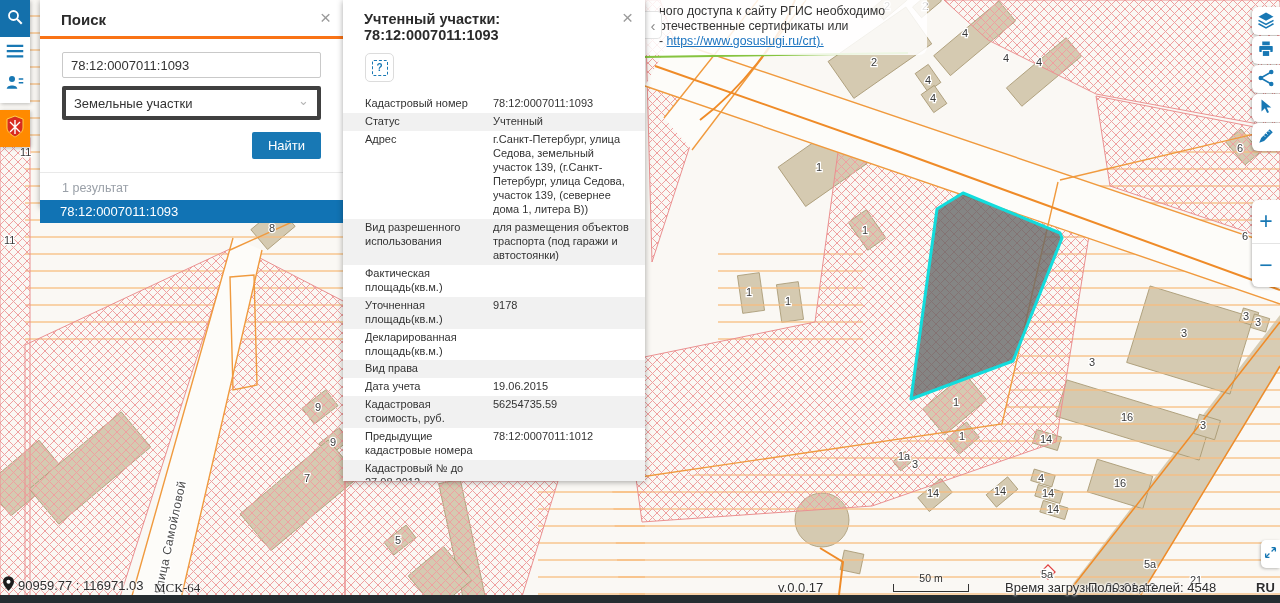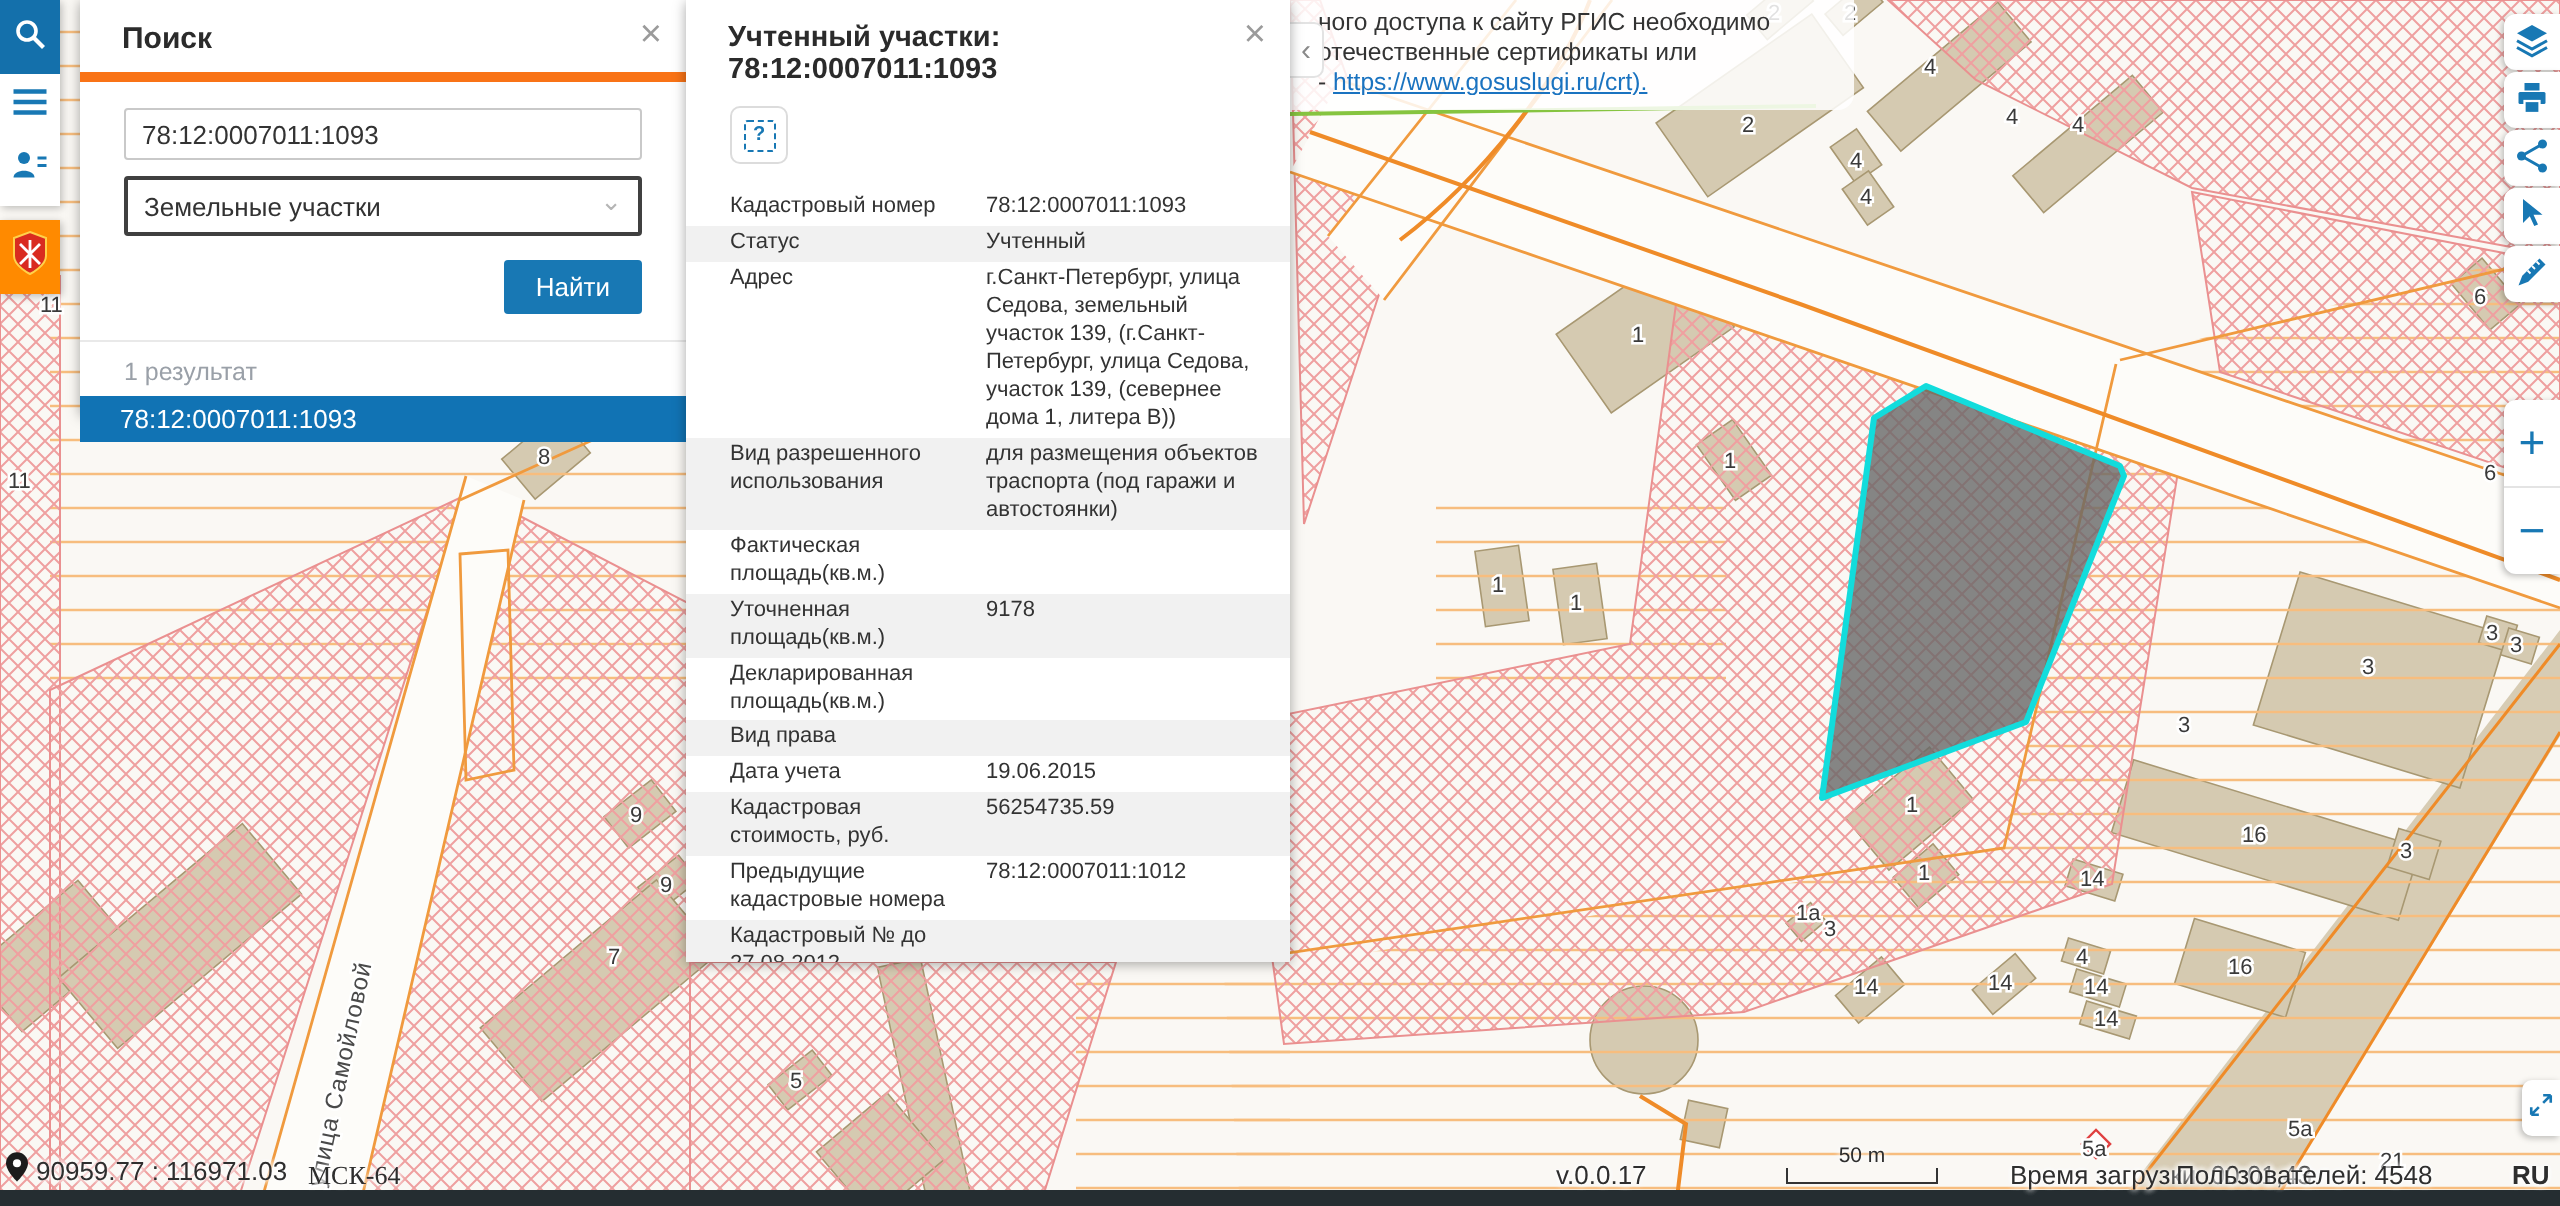--- a/index.html
+++ b/index.html
@@ -12,25 +12,25 @@
   #map-labels text{font-size:11px;fill:#3a3a3a;paint-order:stroke;stroke:#ffffff;stroke-width:2.5px;}
   #map-labels text.street{font-size:12px;fill:#4a4a4a;letter-spacing:.5px;}
 
   
   .panel{position:absolute;background:#fff;box-shadow:0 1px 6px rgba(0,0,0,.35);z-index:3;}
   .panel-header{position:relative;padding:11px 34px 8px 21px;font-size:15px;font-weight:bold;color:#2b2b2b;}
   .close-x{position:absolute;right:12px;top:8px;font-size:19px;color:#9b9b9b;cursor:pointer;line-height:1;}
 
   
   #search-panel{left:40px;top:0;width:303px;height:207px;}
-  #search-panel .panel-header{border-bottom:5px solid #f97316;}
+  #search-panel .panel-header{border-bottom:3px solid #f97316;}
   .search-input{display:block;margin:13px 22px 0;width:calc(100% - 44px);box-sizing:border-box;
     height:26px;border:1px solid #c9c9c9;border-radius:2px;padding:0 8px;font-size:13px;color:#333;
     font-family:"Liberation Sans",sans-serif;background:#fff;}
-  .select-box{position:relative;margin:8px 22px 0;height:26px;border:2px solid #404040;border-radius:2px;
+  .select-box{position:relative;margin:8px 22px 0;height:26px;border:4px solid #404040;border-radius:2px;
     font-size:13px;color:#333;display:flex;align-items:center;padding:0 8px;background:#fff;}
   .select-box .chev{position:absolute;right:8px;top:3px;color:#b5b5b5;font-size:13px;}
   .btn-row{text-align:right;margin:12px 22px 0;}
   .find-btn{display:inline-block;background:#1878b4;color:#fff;border:none;border-radius:2px;
     font-size:13px;padding:6px 16px;font-family:"Liberation Sans",sans-serif;cursor:pointer;}
   .results-sep{border-top:1px solid #e9e9e9;margin-top:13px;}
   .results-count{padding:8px 22px 5px;font-size:12.5px;color:#9aa0a8;}
   .result-item{background:#1173b4;color:#fff;font-size:13px;padding:4px 20px;cursor:pointer;}
 
   

